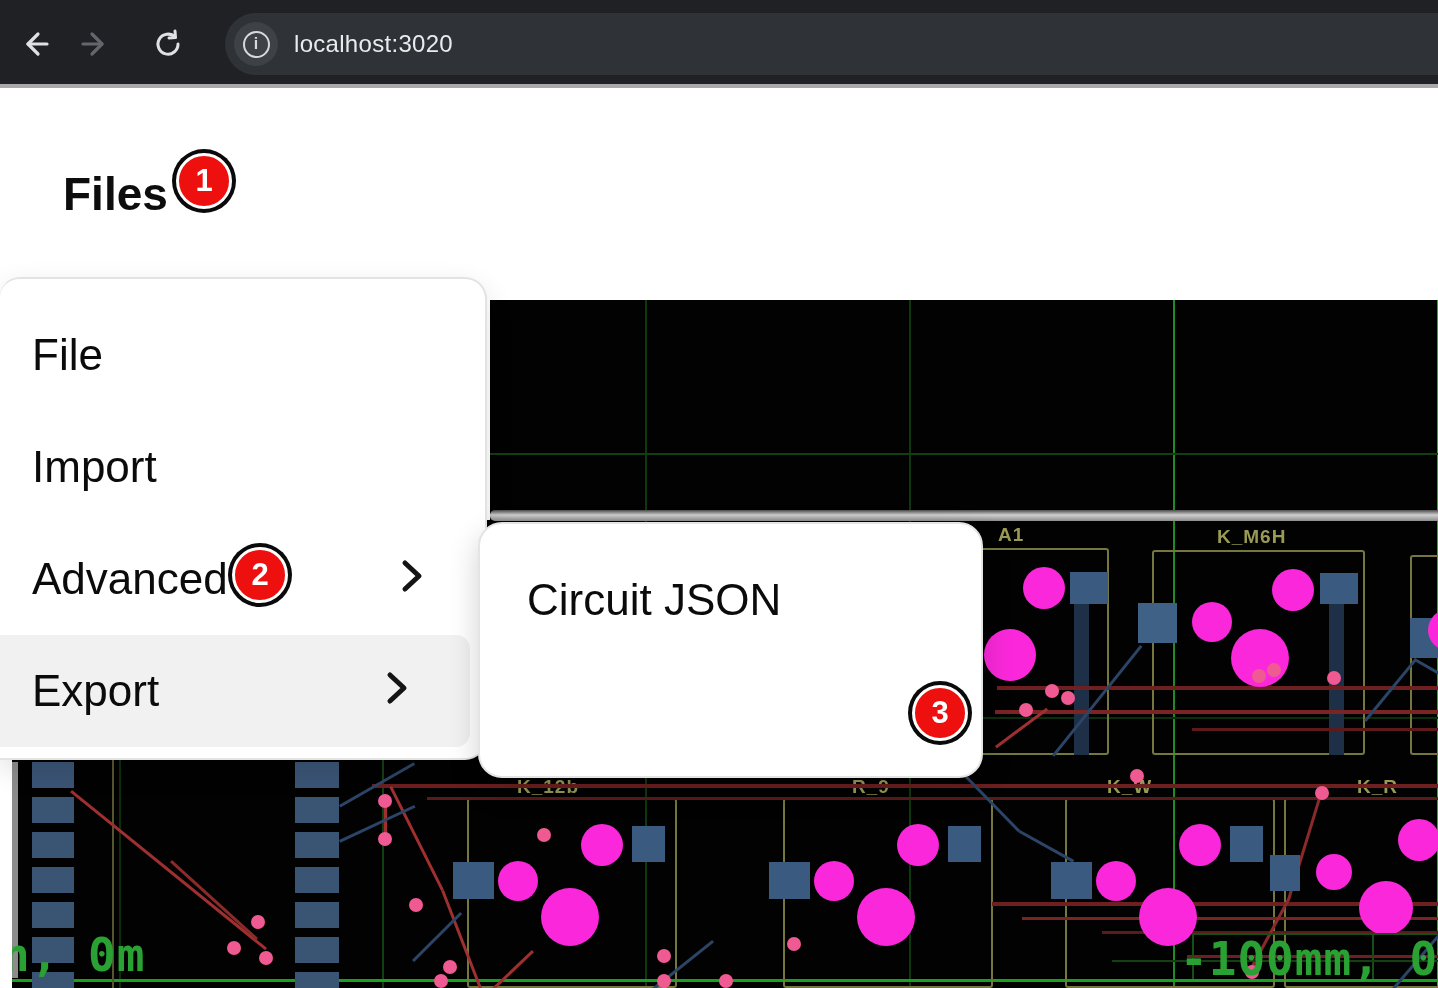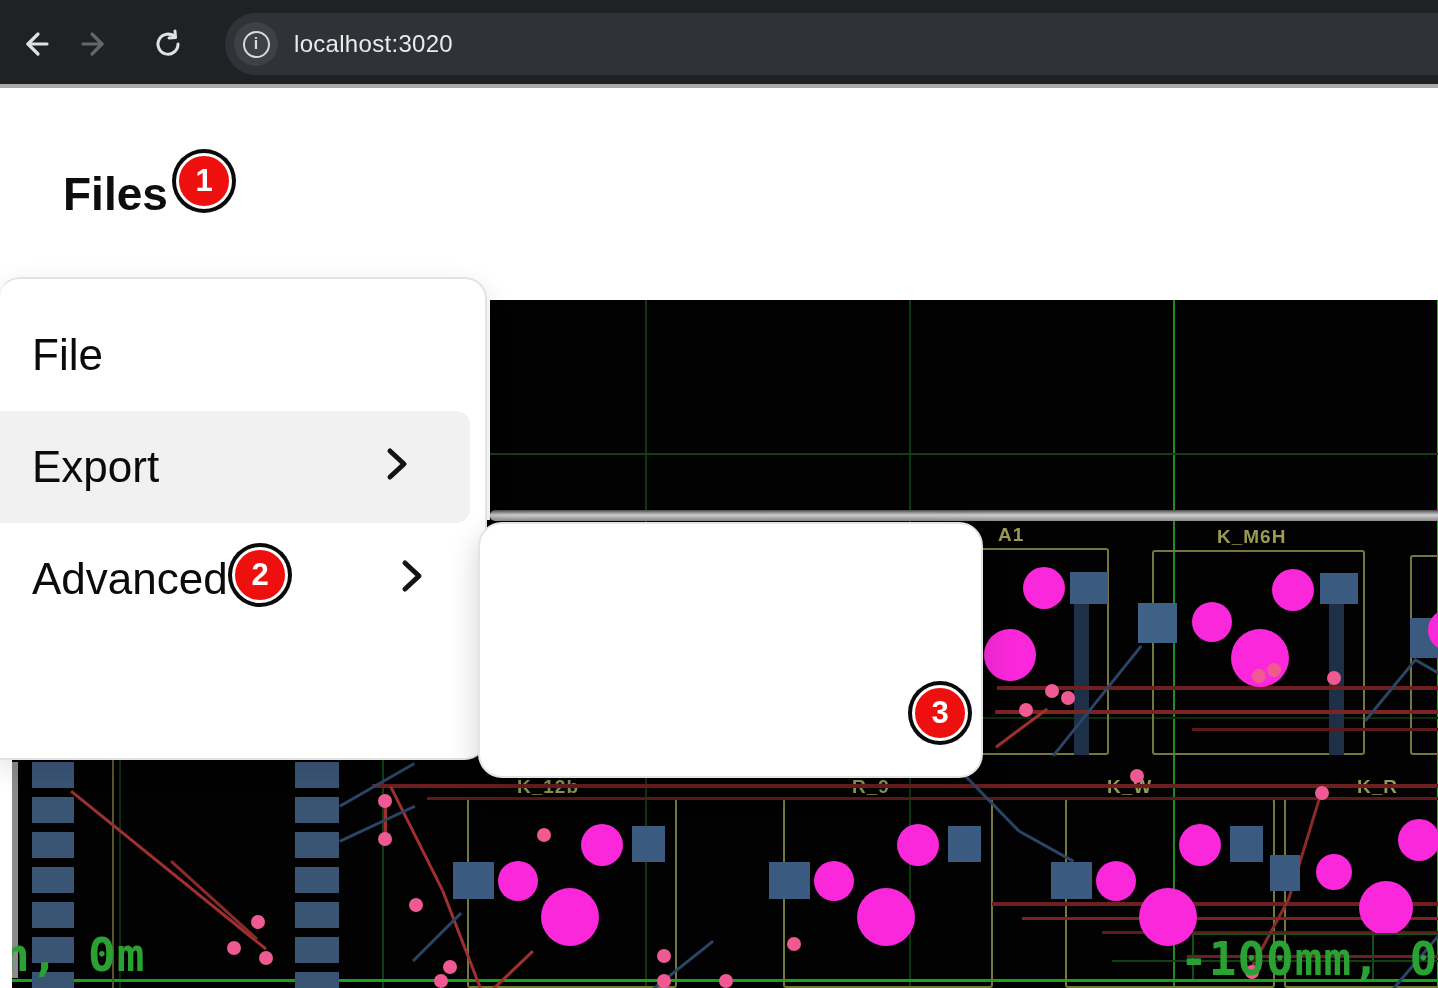--- a/index.html
+++ b/index.html
@@ -220,39 +220,45 @@
   </div>
 <div class="white-cover"></div>
 <div class="gray-bar"></div>
 
 <div class="file-trigger">Files</div>
 
 <div class="menu">
   <div class="menu-item">
     <span>File</span>
   </div>
+  <div class="menu-item">
+    <span>Import</span>
+  </div>
+  <div class="menu-item">
+    <span>Advanced</span>
+    <span class="chev">
+      <svg width="30" height="36" viewBox="0 0 30 36" fill="none" stroke="#141414" stroke-width="5" stroke-linecap="round" stroke-linejoin="round">
+        <path d="M8 5 L22 18 L8 31"></path>
+      </svg>
+    </span>
+  </div>
   <div class="menu-item hl">
     <span>Export</span>
     <span class="chev">
       <svg width="30" height="36" viewBox="0 0 30 36" fill="none" stroke="#141414" stroke-width="5" stroke-linecap="round" stroke-linejoin="round">
         <path d="M8 5 L22 18 L8 31"></path>
       </svg>
     </span>
   </div>
-  <div class="menu-item">
-    <span>Advanced</span>
-    <span class="chev">
-      <svg width="30" height="36" viewBox="0 0 30 36" fill="none" stroke="#141414" stroke-width="5" stroke-linecap="round" stroke-linejoin="round">
-        <path d="M8 5 L22 18 L8 31"></path>
-      </svg>
-    </span>
-  </div>
 </div>
 
 <div class="submenu">
+  <div class="menu-item">
+    <span>Circuit JSON</span>
+  </div>
 </div>
 
 <div class="badge" style="left:176px; top:153px;">
   <span>1</span>
 </div>
 <div class="badge" style="left:232px; top:547px;">
   <span>2</span>
 </div>
 <div class="badge" style="left:912px; top:685px;">
   <span>3</span>

